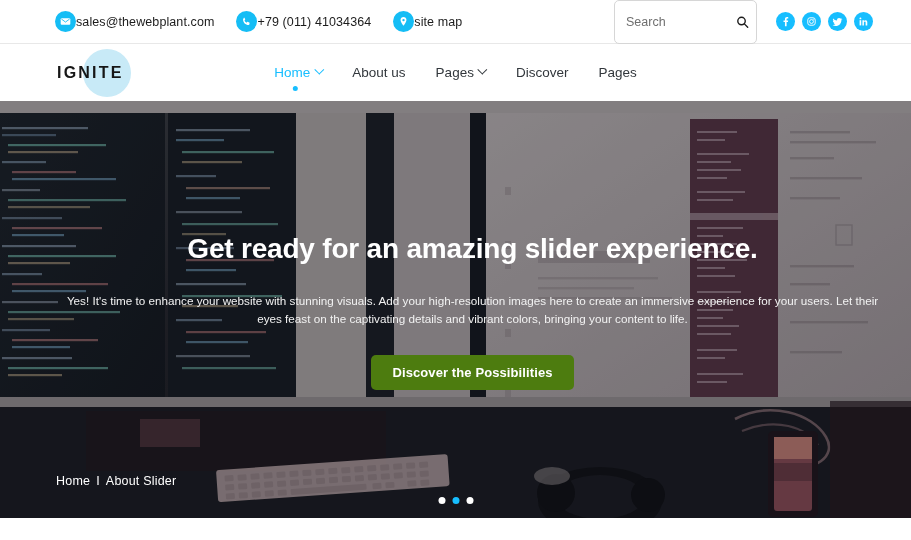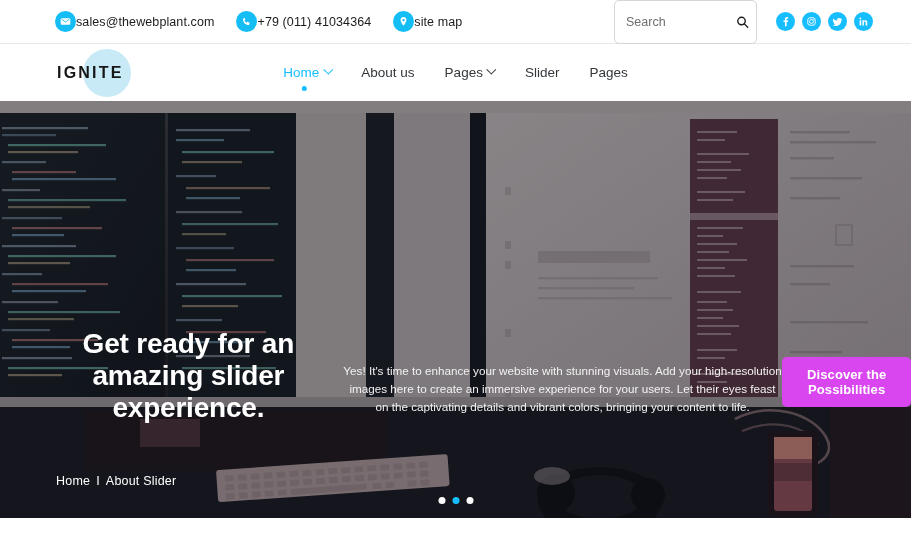--- a/index.html
+++ b/index.html
@@ -197,20 +197,21 @@
     inset: 0;
     background: rgba(22,26,34,0.34);
     z-index: 5;
   }
 
   .hero-content {
     position: absolute;
     inset: 0;
     z-index: 10;
     display: flex;
+    flex-direction: column;
     align-items: center;
     padding-top: 132px;
     padding-left: 34px;
   }
 
   .hero-title {
     font-size: 28px;
     font-weight: bold;
     color: #ffffff;
     letter-spacing: -0.2px;
@@ -221,22 +222,22 @@
     margin-top: 27px;
     font-size: 11.7px;
     line-height: 1.55;
     color: #f2f2f2;
     text-align: center;
     width: 812px;
     max-width: 812px;
   }
 
   .hero-btn {
-    margin-top: 12px;
-    background: #d946ef;
+    margin-top: 27px;
+    background: #4d7c0f;
     color: #ffffff;
     border: none;
     border-radius: 5px;
     font-size: 13px;
     font-weight: bold;
     font-family: "Liberation Sans", sans-serif;
     padding: 10px 21px;
     cursor: pointer;
     letter-spacing: 0.1px;
   }
@@ -376,21 +377,21 @@
     <div class="nav-item">
       <span>About us</span>
     </div>
 
     <div class="nav-item">
       <span>Pages</span>
       <i class="chev"></i>
     </div>
 
     <div class="nav-item">
-      <span>Slider</span>
+      <span>Discover</span>
     </div>
 
     <div class="nav-item">
       <span>Pages</span>
     </div>
 
   </div>
 </div>
 
 <div class="hero">

